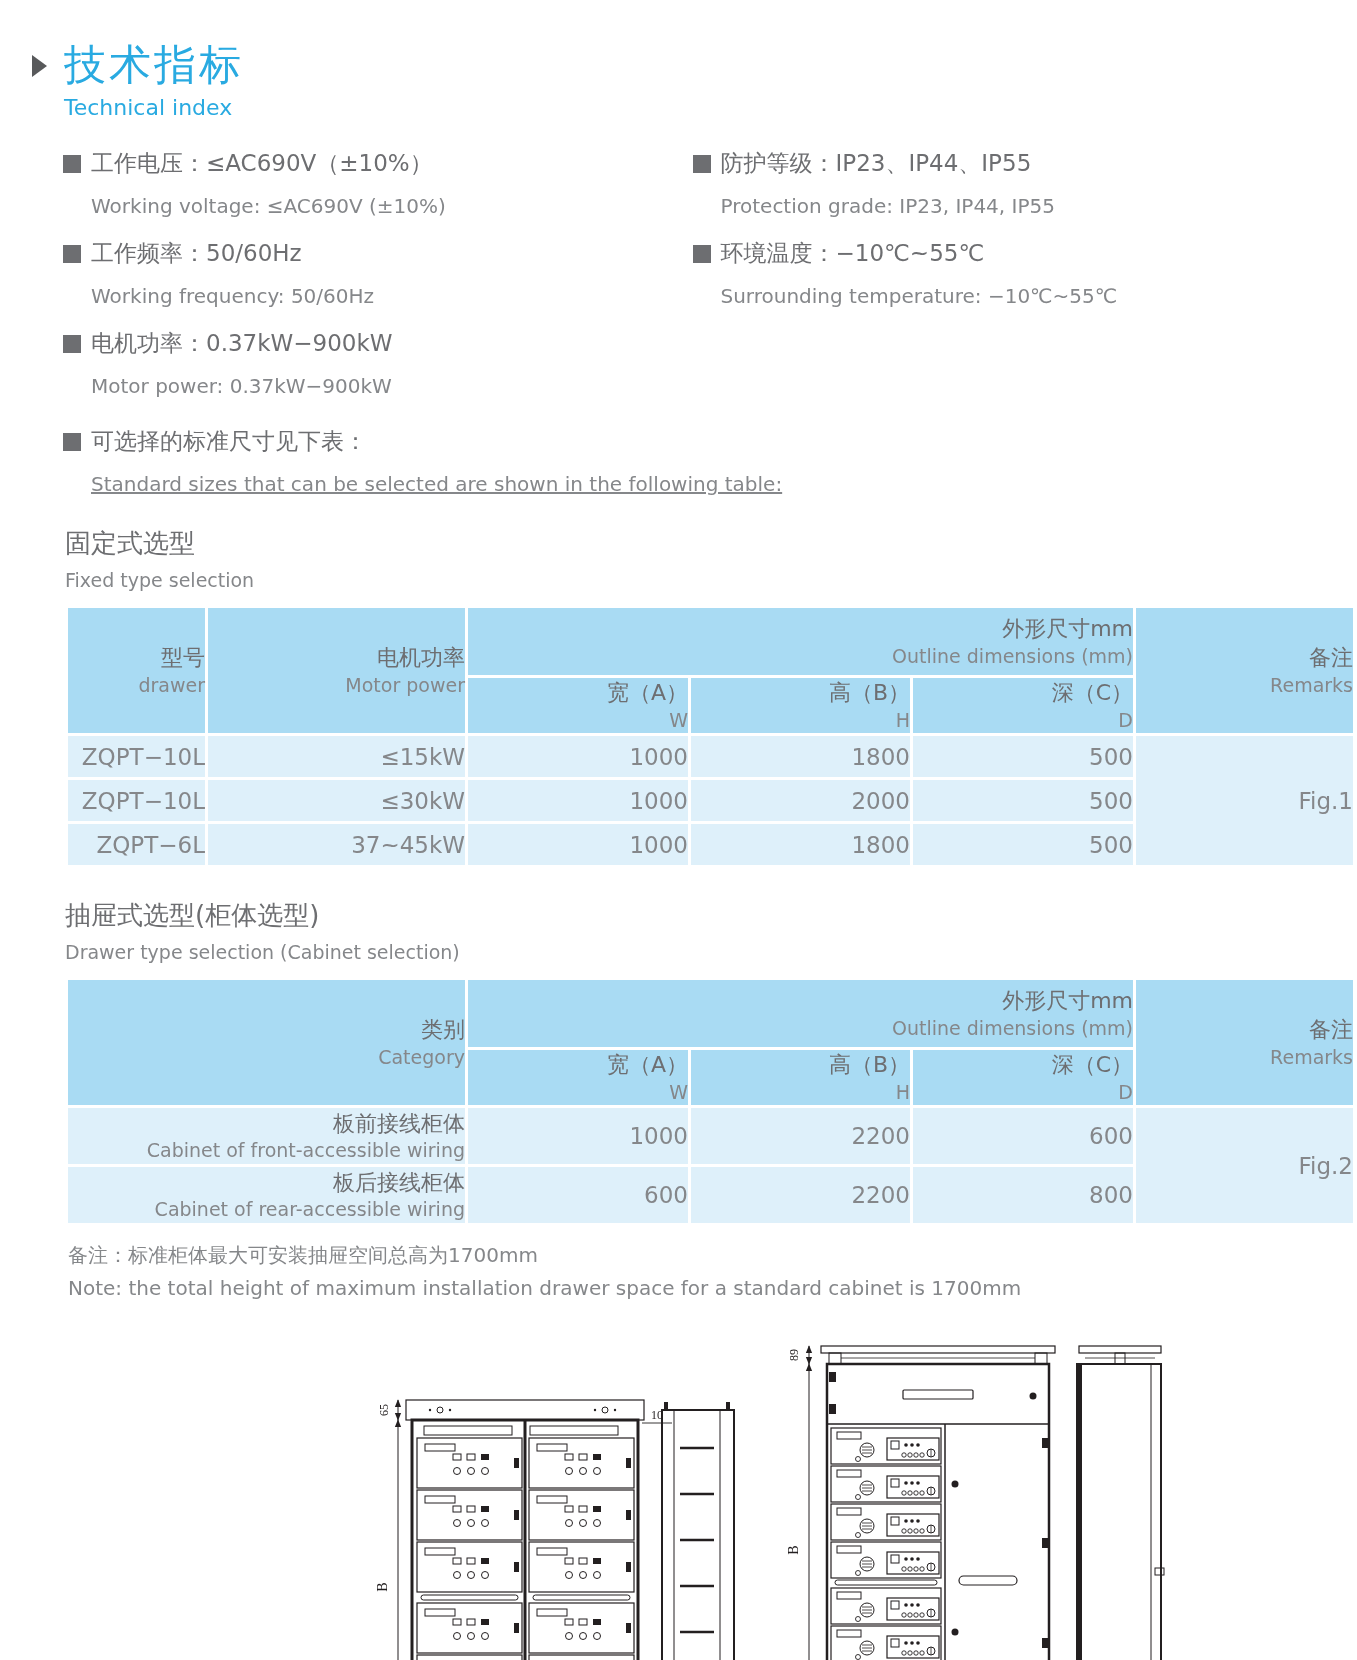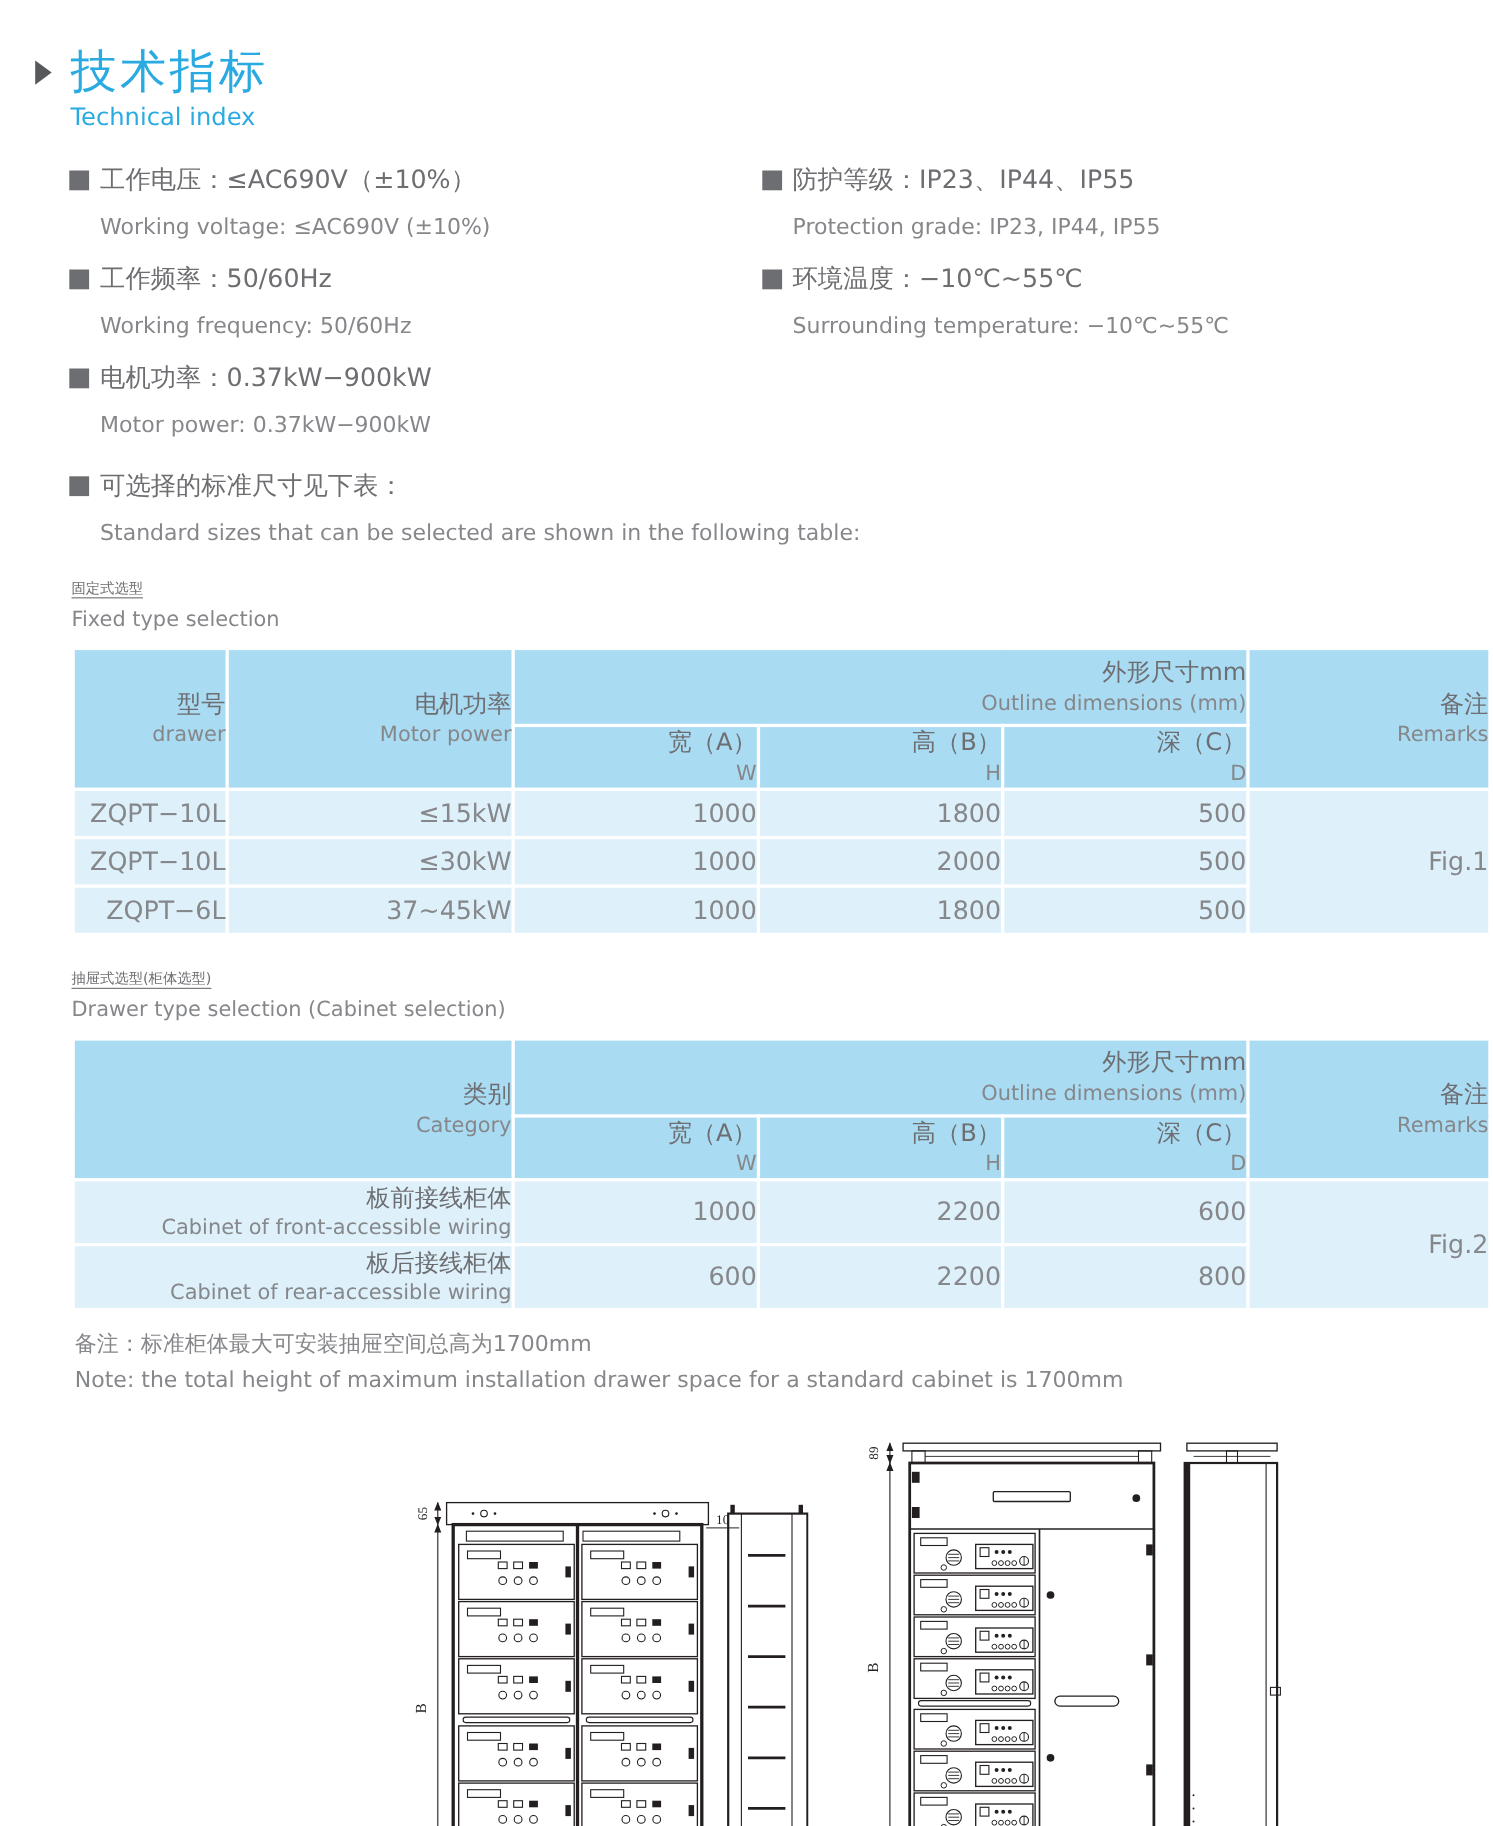--- a/index.html
+++ b/index.html
@@ -24,21 +24,21 @@
   .specs{display:flex;margin:26px 0 0 33px;}
   .specs-col{width:642px;}
   .spec-zh{display:flex;align-items:center;font-size:23px;color:var(--text-dark);margin-top:2px;}
   .bullet{width:18px;height:18px;background:var(--bullet-gray);flex:none;margin-right:10px;}
   .spec-en{font-size:20px;color:var(--text-light);margin:15px 0 20px 28px;}
 
   .sizes-note{margin:8px 0 0 33px;}
 
   
   .section{margin:30px 0 0 35px;}
-  .section .zh{font-size:13px;color:var(--text-dark);text-decoration:underline;text-underline-offset:4px;}
+  .section .zh{font-size:26px;color:var(--text-dark);text-underline-offset:4px;}
   .section .en{font-size:19px;color:var(--text-light);margin-top:8px;}
 
   
   table{border-collapse:collapse;table-layout:fixed;width:1288px;margin:14px 0 0 35px;}
   th,td{border:3px solid #fff;text-align:right;vertical-align:middle;font-weight:normal;padding:0;}
   th{background:var(--table-header-bg);}
   td{background:var(--table-row-bg);}
   .zh-line{font-size:22px;color:var(--text-dark);line-height:1.3;}
   .en-line{font-size:19px;color:var(--text-light);line-height:1.3;padding-left:48px;}
   .val{font-size:23px;color:var(--text-light);}
@@ -110,21 +110,21 @@
         <div class="spec-en">Surrounding temperature: −10℃~55℃</div>
       </div>
     </div>
   </div>
 
   <div class="sizes-note">
     <div class="spec-zh">
         <span class="bullet"></span>
         <span>可选择的标准尺寸见下表：</span>
       </div>
-    <div class="spec-en" style="margin-bottom:13px;">Standard sizes that can be selected are shown in the following table:</div>
+    <div class="spec-en" style="margin-bottom:13px;text-decoration:underline;">Standard sizes that can be selected are shown in the following table:</div>
   </div>
 
   <div class="section">
     <div class="zh">固定式选型</div>
     <div class="en">Fixed type selection</div>
   </div>
 
   <table>
     <colgroup>
         <col style="width:140px">

